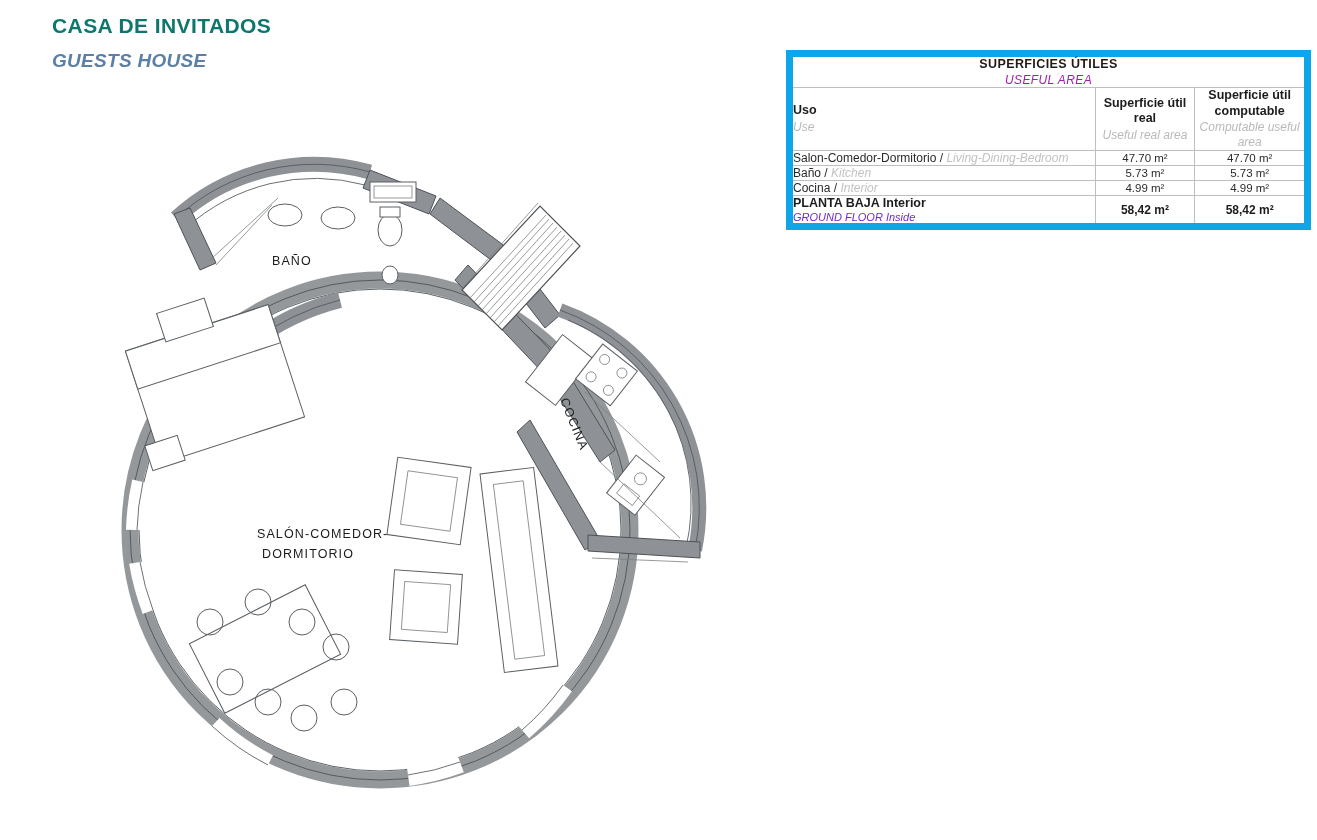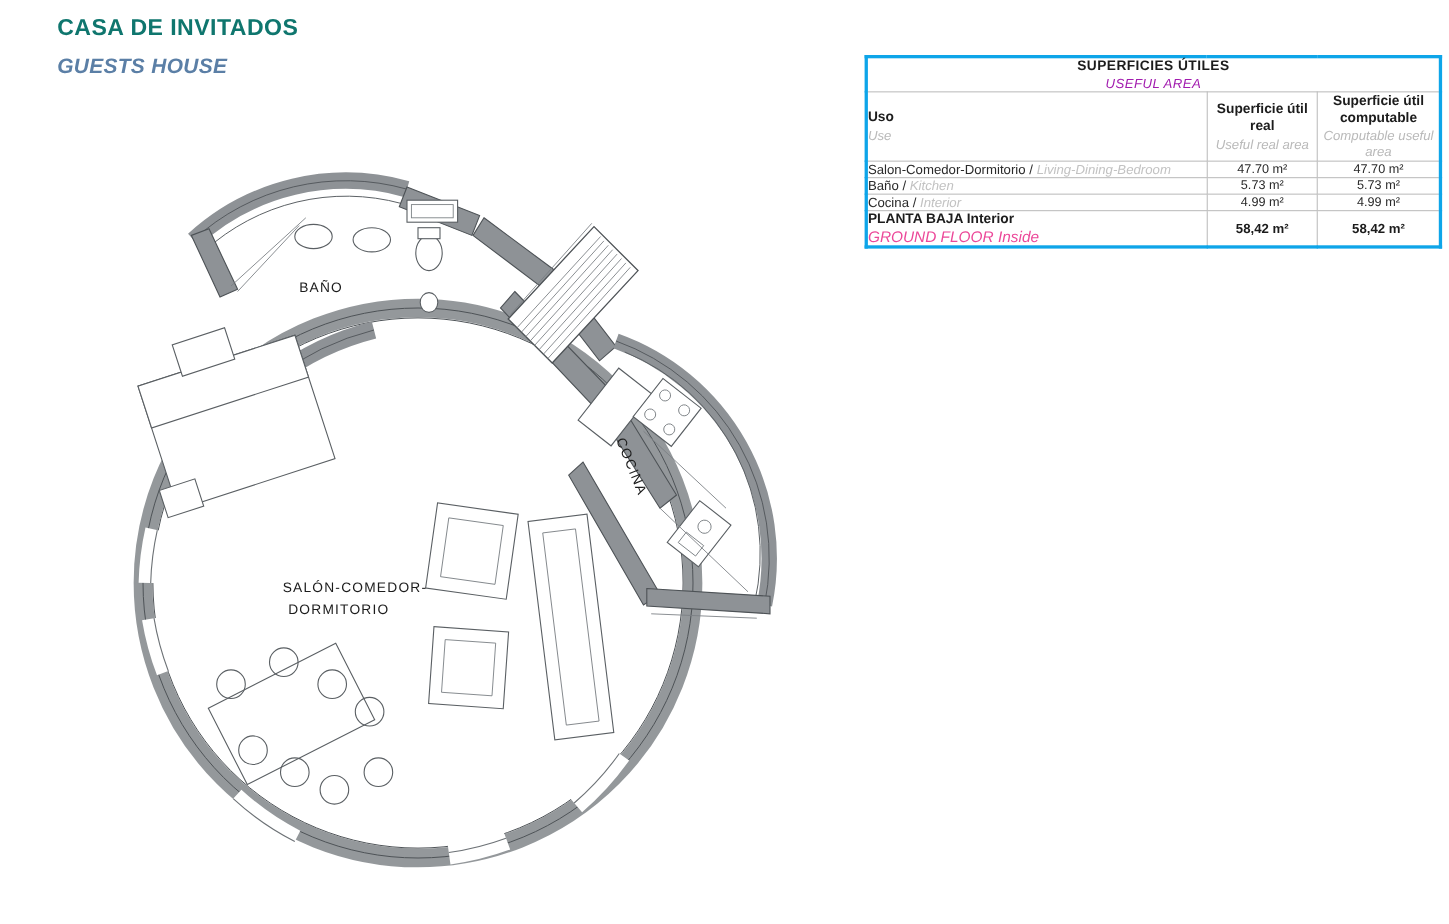--- a/index.html
+++ b/index.html
@@ -54,21 +54,21 @@
     font-size: 12.5px;
     letter-spacing: 1.1px;
   }
 
   
   #area-table {
     position: absolute;
     left: 786px;
     top: 50px;
     width: 525px;
-    border: 3px solid #0ea5e9;
+    border: 7px solid #0ea5e9;
     border-collapse: collapse;
     background: #fff;
   }
   #area-table td, #area-table th {
     border: 1px solid #bfbfbf;
     padding: 0;
     vertical-align: middle;
   }
   .tbl-head-cell {
     border: none !important;
@@ -125,23 +125,23 @@
   }
   .total-row .row-use {
     padding: 9px 10px;
   }
   .total-es {
     font-size: 12.5px;
     font-weight: bold;
     color: #1c1c1c;
   }
   .total-en {
-    font-size: 14px;
-    font-style: italic;
-    color: #ec4899;
+    font-size: 11px;
+    font-style: italic;
+    color: #6d28d9;
     margin-top: 1px;
   }
   .total-row .row-val {
     font-size: 12px;
     font-weight: bold;
     color: #1c1c1c;
   }
 
   .wall { fill: #8e9296; stroke: #4d5256; stroke-width: 1; }
   .thin { fill: none; stroke: #5a5f63; stroke-width: 1; }

